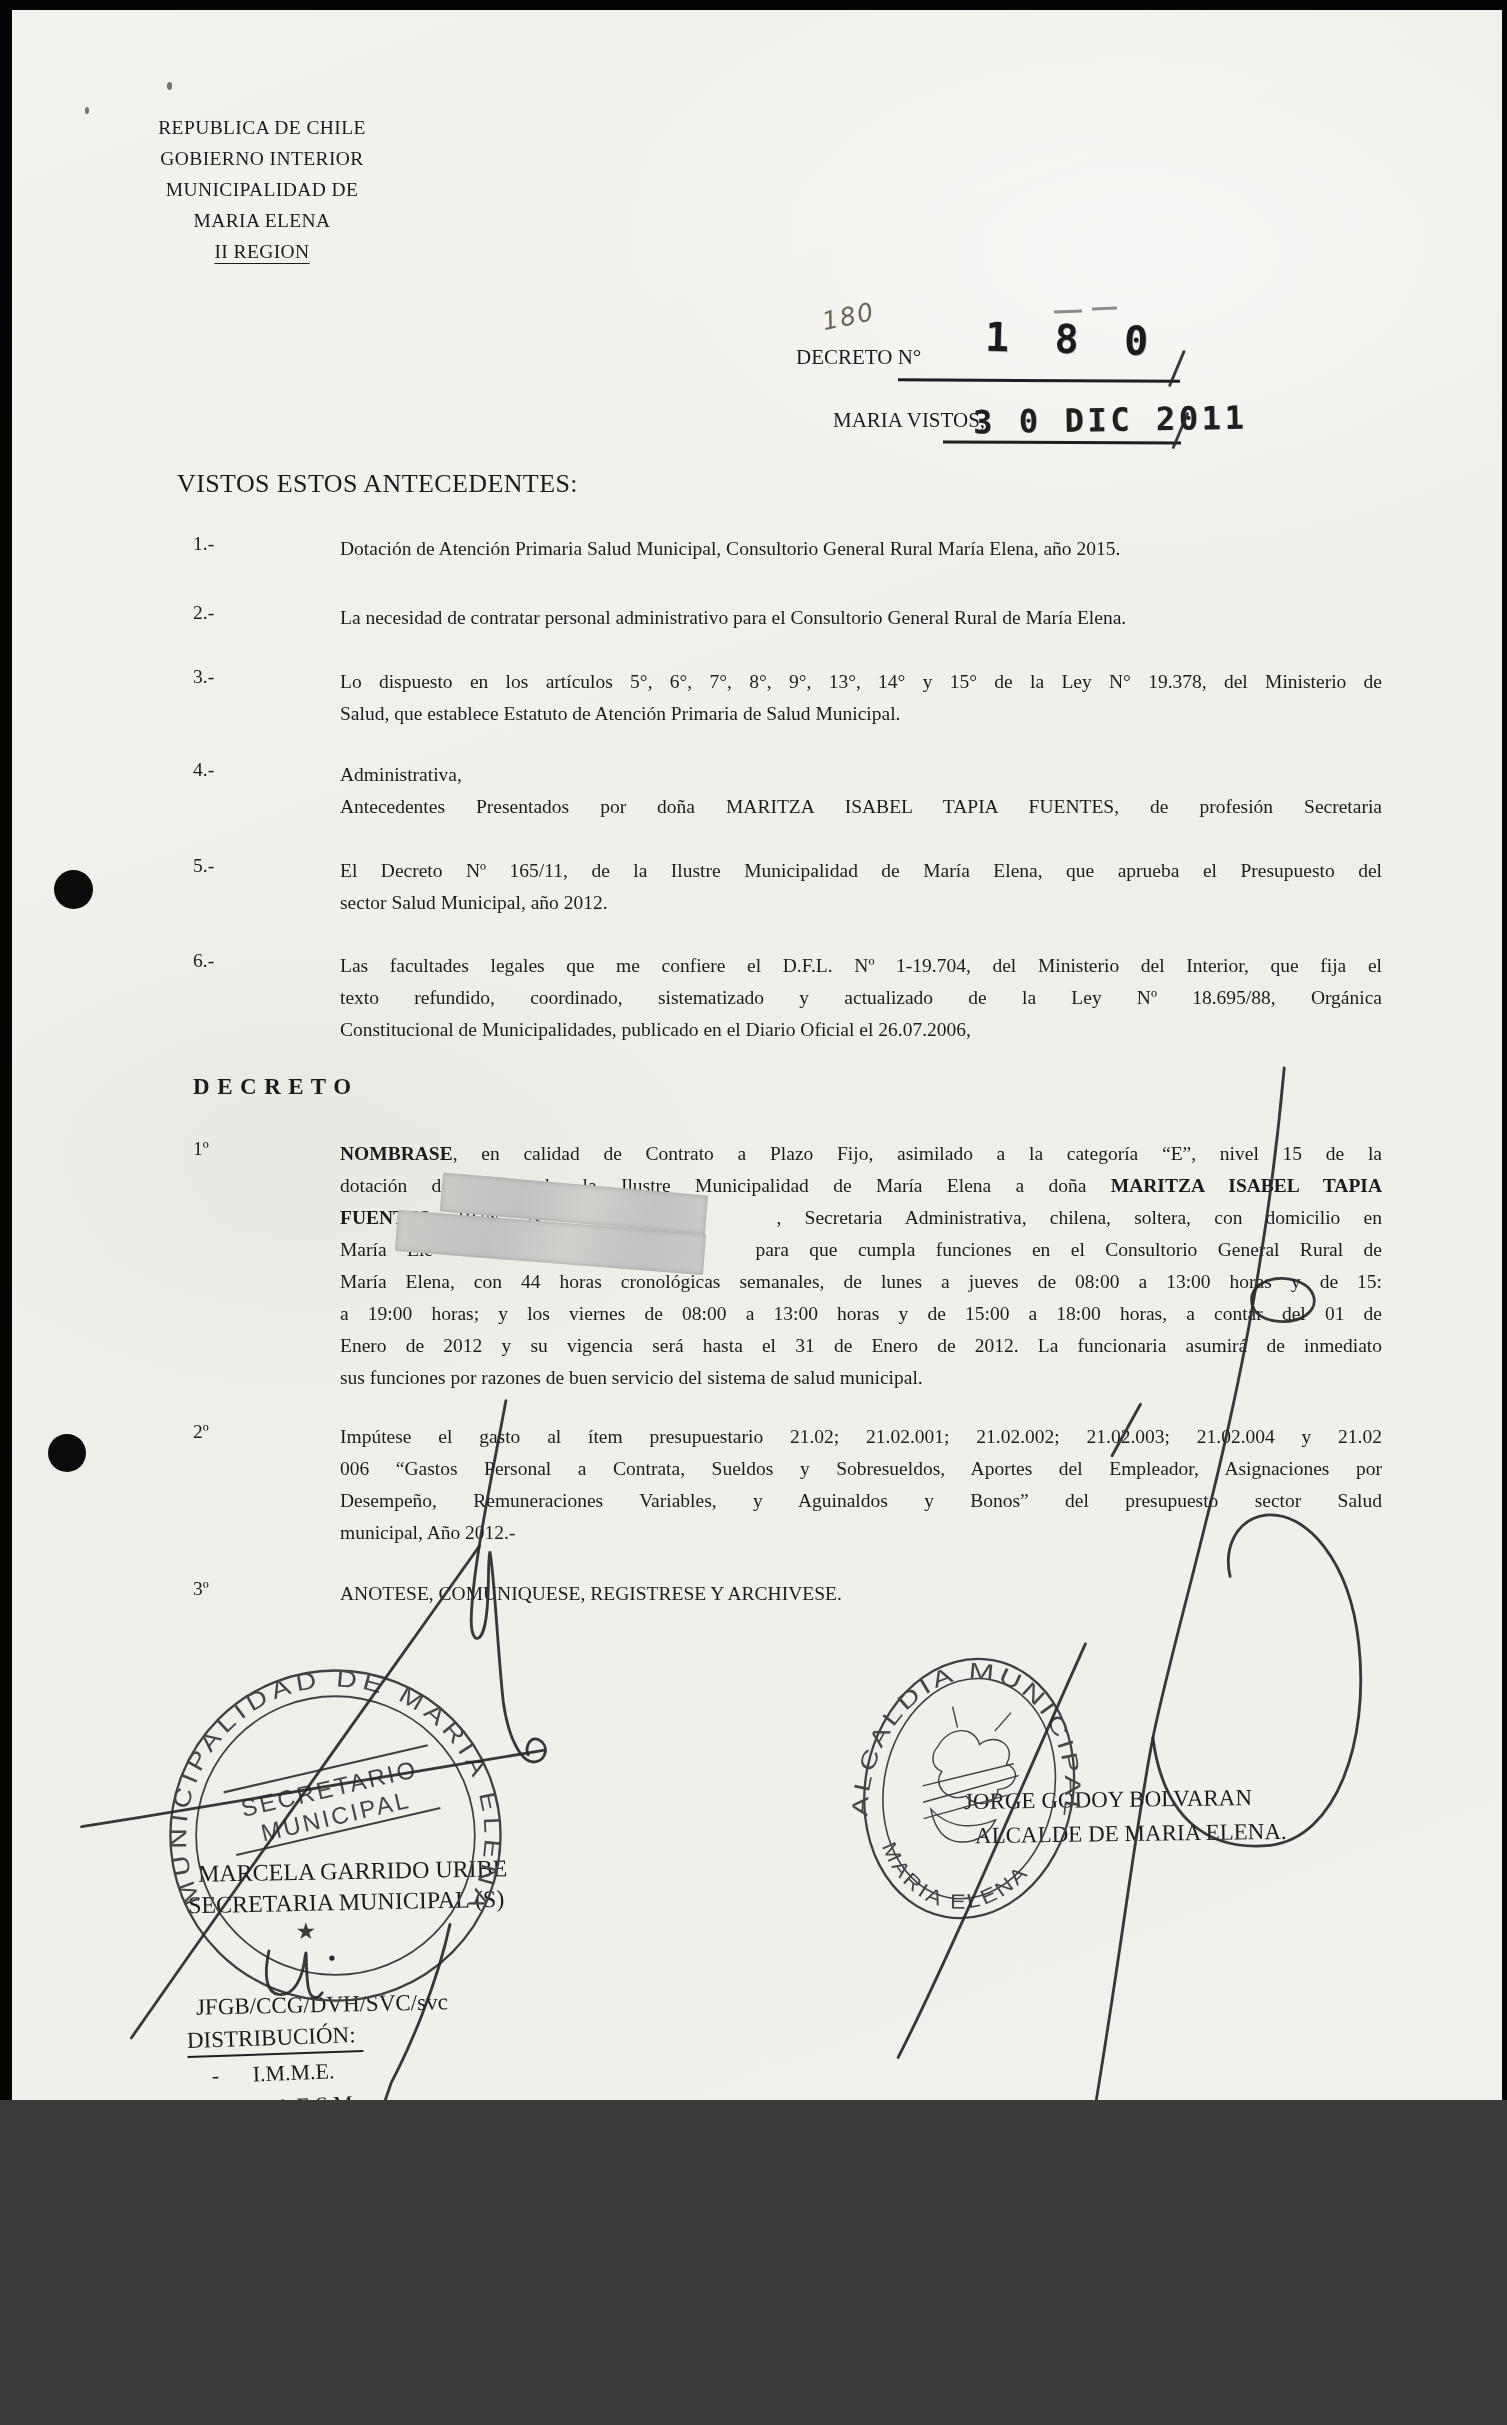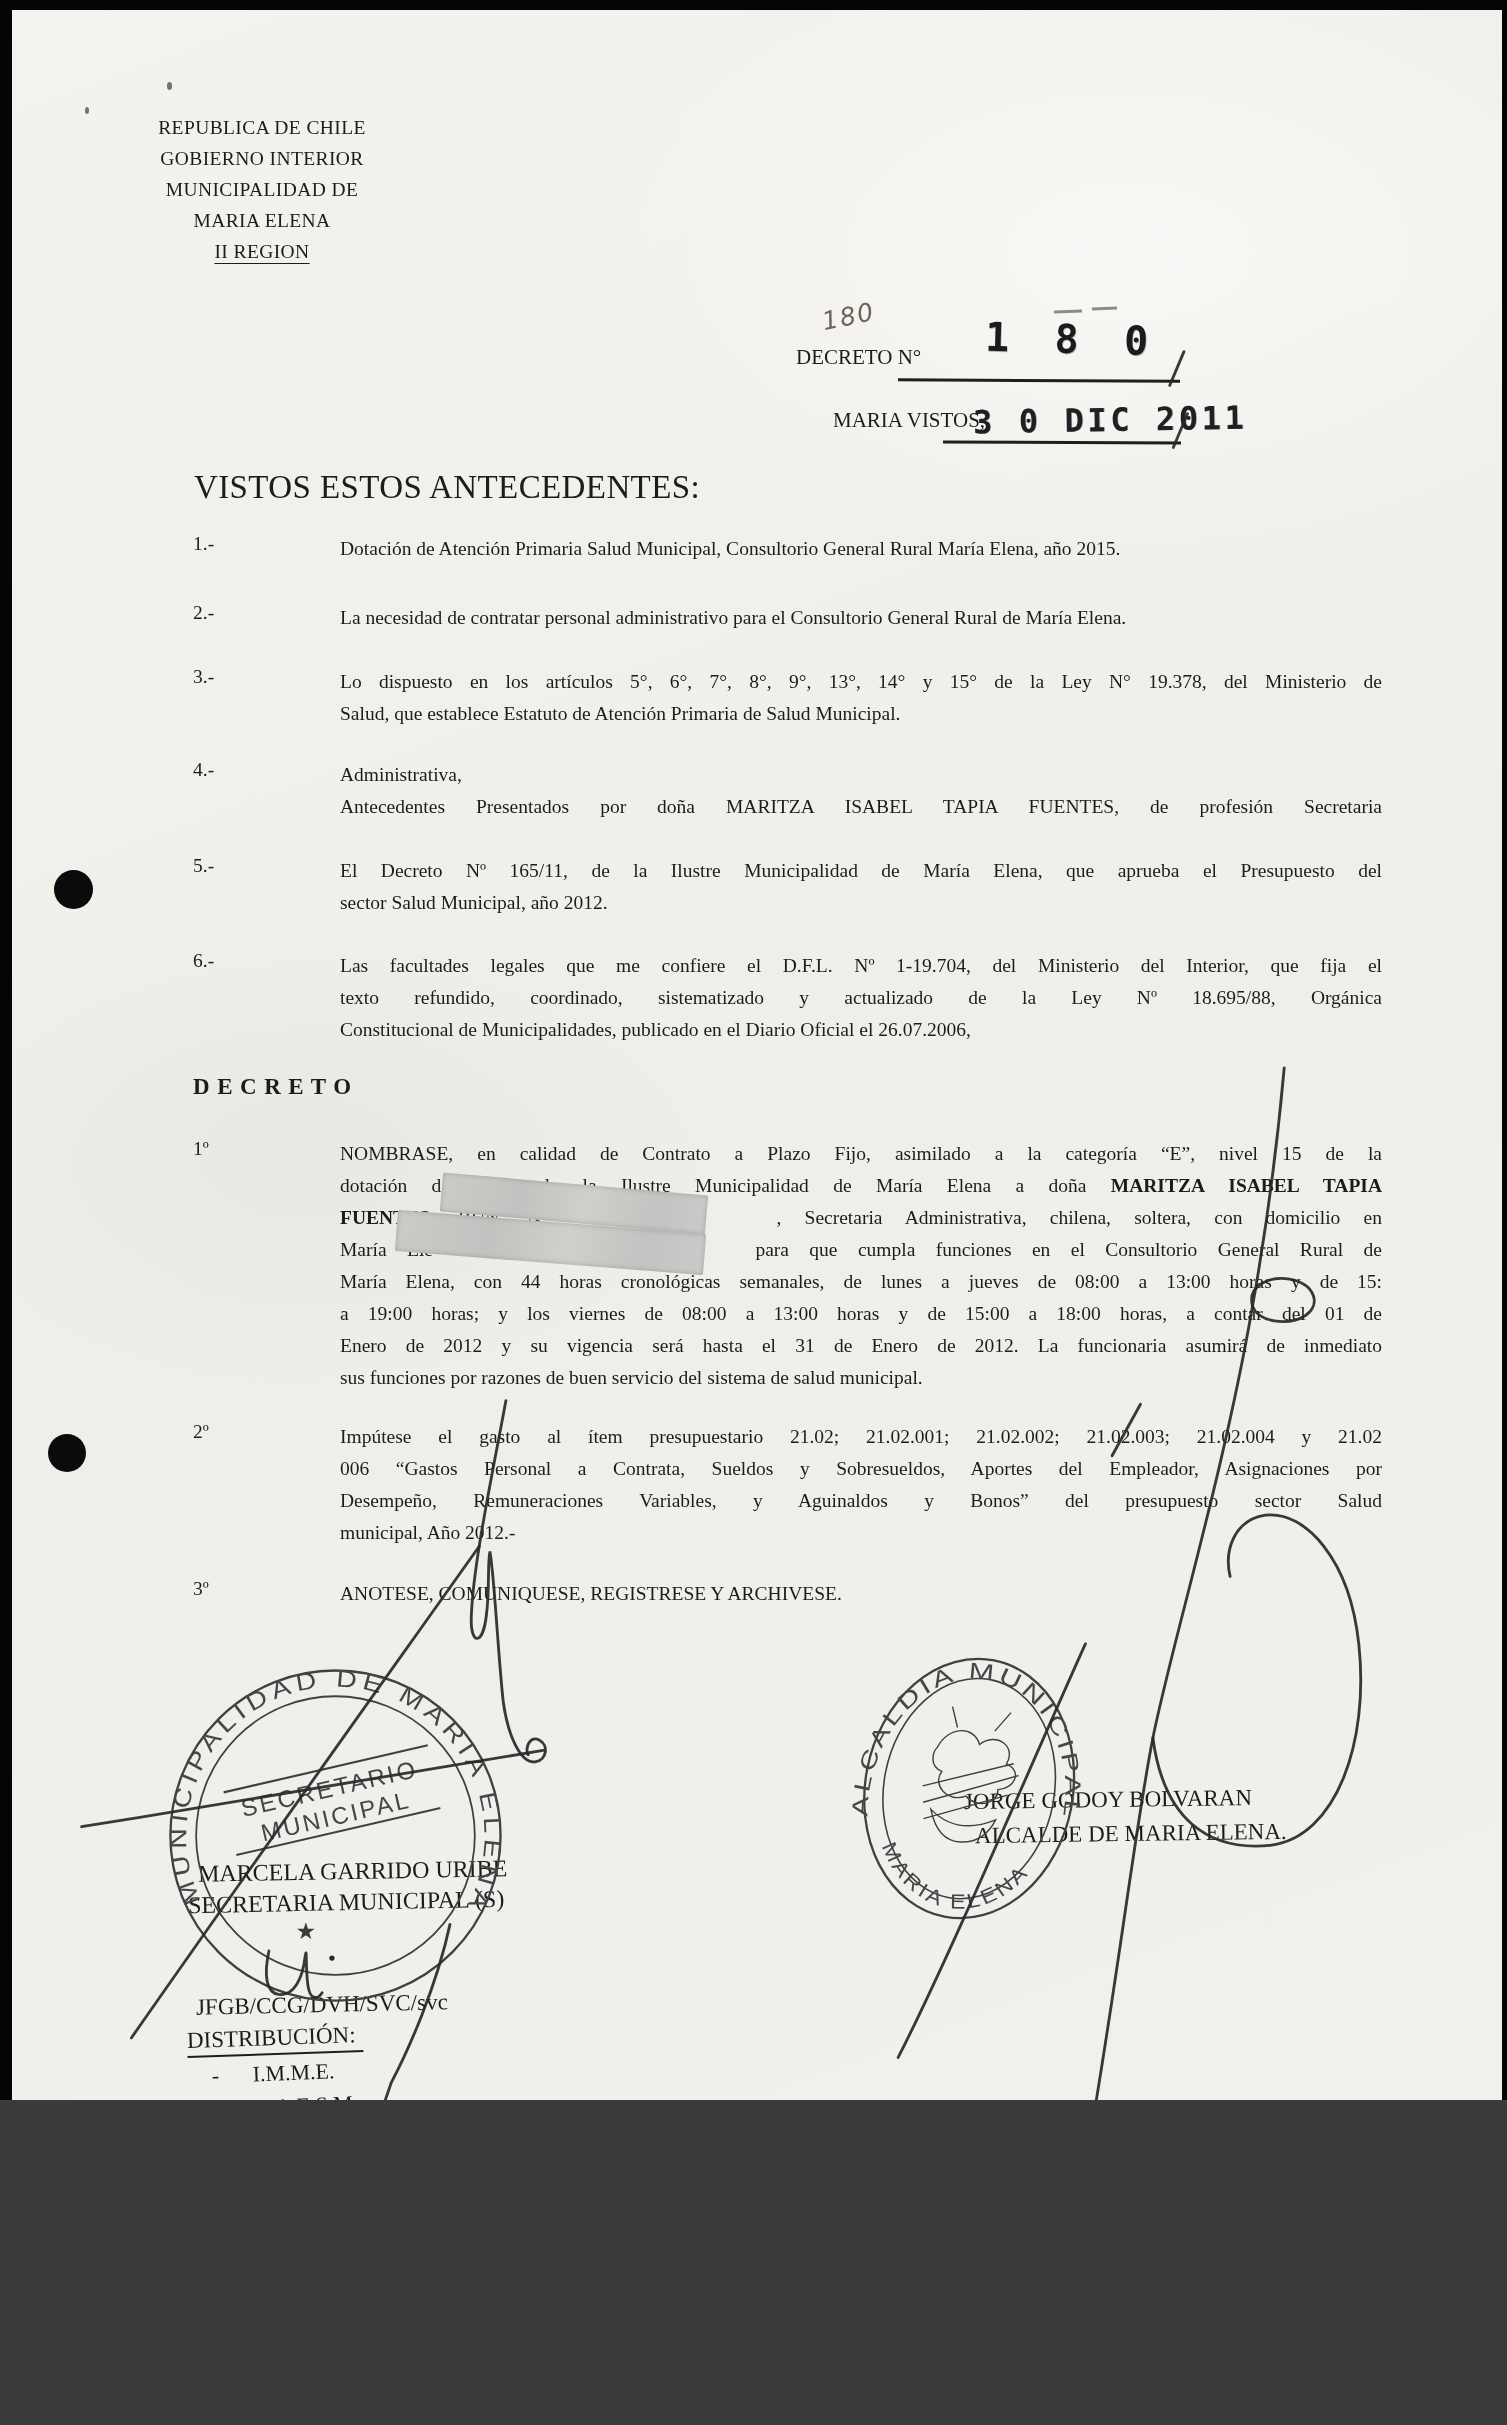--- a/index.html
+++ b/index.html
@@ -33,21 +33,21 @@
   #hand-num{left:822px;top:302px;font-family:"DejaVu Sans",sans-serif;font-style:italic;font-size:25px;
      color:rgba(72,64,50,.8);transform:rotate(-12deg);letter-spacing:1.8px;}
   #stamp-num{left:985px;top:316px;font-family:"DejaVu Sans Mono",monospace;font-weight:700;font-size:40px;
      letter-spacing:10.7px;color:#1b1b1f;transform:rotate(1.5deg);text-shadow:0.9px 0.9px 0 rgba(0,0,0,.25);}
   #stamp-date{left:973px;top:401px;font-family:"DejaVu Sans Mono",monospace;font-weight:700;font-size:32px;
      letter-spacing:3.6px;color:#202024;transform:rotate(-1deg);text-shadow:0.9px 0 0 rgba(0,0,0,.3);}
   .rule{position:absolute;background:#1e1e1e;height:2.7px;z-index:5;}
   .pencil{position:absolute;background:#8b8b8b;height:2.7px;z-index:5;}
 
   
-  #vistos-title{left:194px;top:469px;font-size:33px;letter-spacing:0.4px;}
+  #vistos-title{left:177px;top:469px;font-size:26px;letter-spacing:0.4px;}
   .item,.article{position:absolute;left:0;width:1507px;}
   .num{position:absolute;left:193px;top:0;font-size:19.5px;}
   .article .num{font-weight:400;}
   .btext{position:absolute;left:340px;top:0;width:1042px;font-size:19.5px;}
   .line{line-height:32px;height:32px;}
   .line.j{text-align:justify;text-align-last:justify;}
   .line:not(.j){white-space:nowrap;}
   .gap{display:inline-block;height:1.8px;}
   #decreto-title{left:193px;top:1074px;font-size:23px;font-weight:700;letter-spacing:0.9px;}
 
@@ -146,21 +146,21 @@
           <div class="line"><span>Constitucional de Municipalidades, publicado en el Diario Oficial el 26.07.2006,</span></div>
         </div>
       </div>
     </div>
 
   <div id="decreto-title" class="abs">D E C R E T O</div>
   <div id="decreto-articles">
       <div class="article" style="top: 1138px;">
         <span class="num">1º</span>
         <div class="btext">
-          <div class="line j"><span style="font-weight: 400;">NOMBRASE</span><span>, en calidad de Contrato a Plazo Fijo, asimilado a la categoría “E”, nivel 15 de la</span></div>
+          <div class="line j"><span style="font-weight: 700;">NOMBRASE</span><span>, en calidad de Contrato a Plazo Fijo, asimilado a la categoría “E”, nivel 15 de la</span></div>
           <div class="line j"><span>dotación de salud de la Ilustre Municipalidad de María Elena  a doña </span><span style="font-weight: 700;">MARITZA ISABEL TAPIA</span></div>
           <div class="line j"><span style="font-weight: 700;">FUENTES</span><span>, RUN. N° </span><span class="gap" style="width: 204px;"></span><span>, Secretaria Administrativa,  chilena, soltera, con domicilio en</span></div>
           <div class="line j"><span>María Ele</span><span class="gap" style="width: 302px;"></span><span> para que cumpla funciones en el Consultorio General Rural de</span></div>
           <div class="line j"><span>María Elena, con 44 horas cronológicas semanales, de lunes a jueves de 08:00 a 13:00 horas y de 15:</span></div>
           <div class="line j"><span>a 19:00 horas; y los viernes de 08:00 a 13:00 horas y de 15:00 a 18:00 horas, a contar del 01  de</span></div>
           <div class="line j"><span>Enero de 2012 y su vigencia será hasta el 31 de Enero de 2012.  La funcionaria asumirá de inmediato</span></div>
           <div class="line"><span>sus funciones por razones de buen servicio del sistema de salud municipal.</span></div>
         </div>
       </div>
       <div class="article" style="top: 1421px;">

